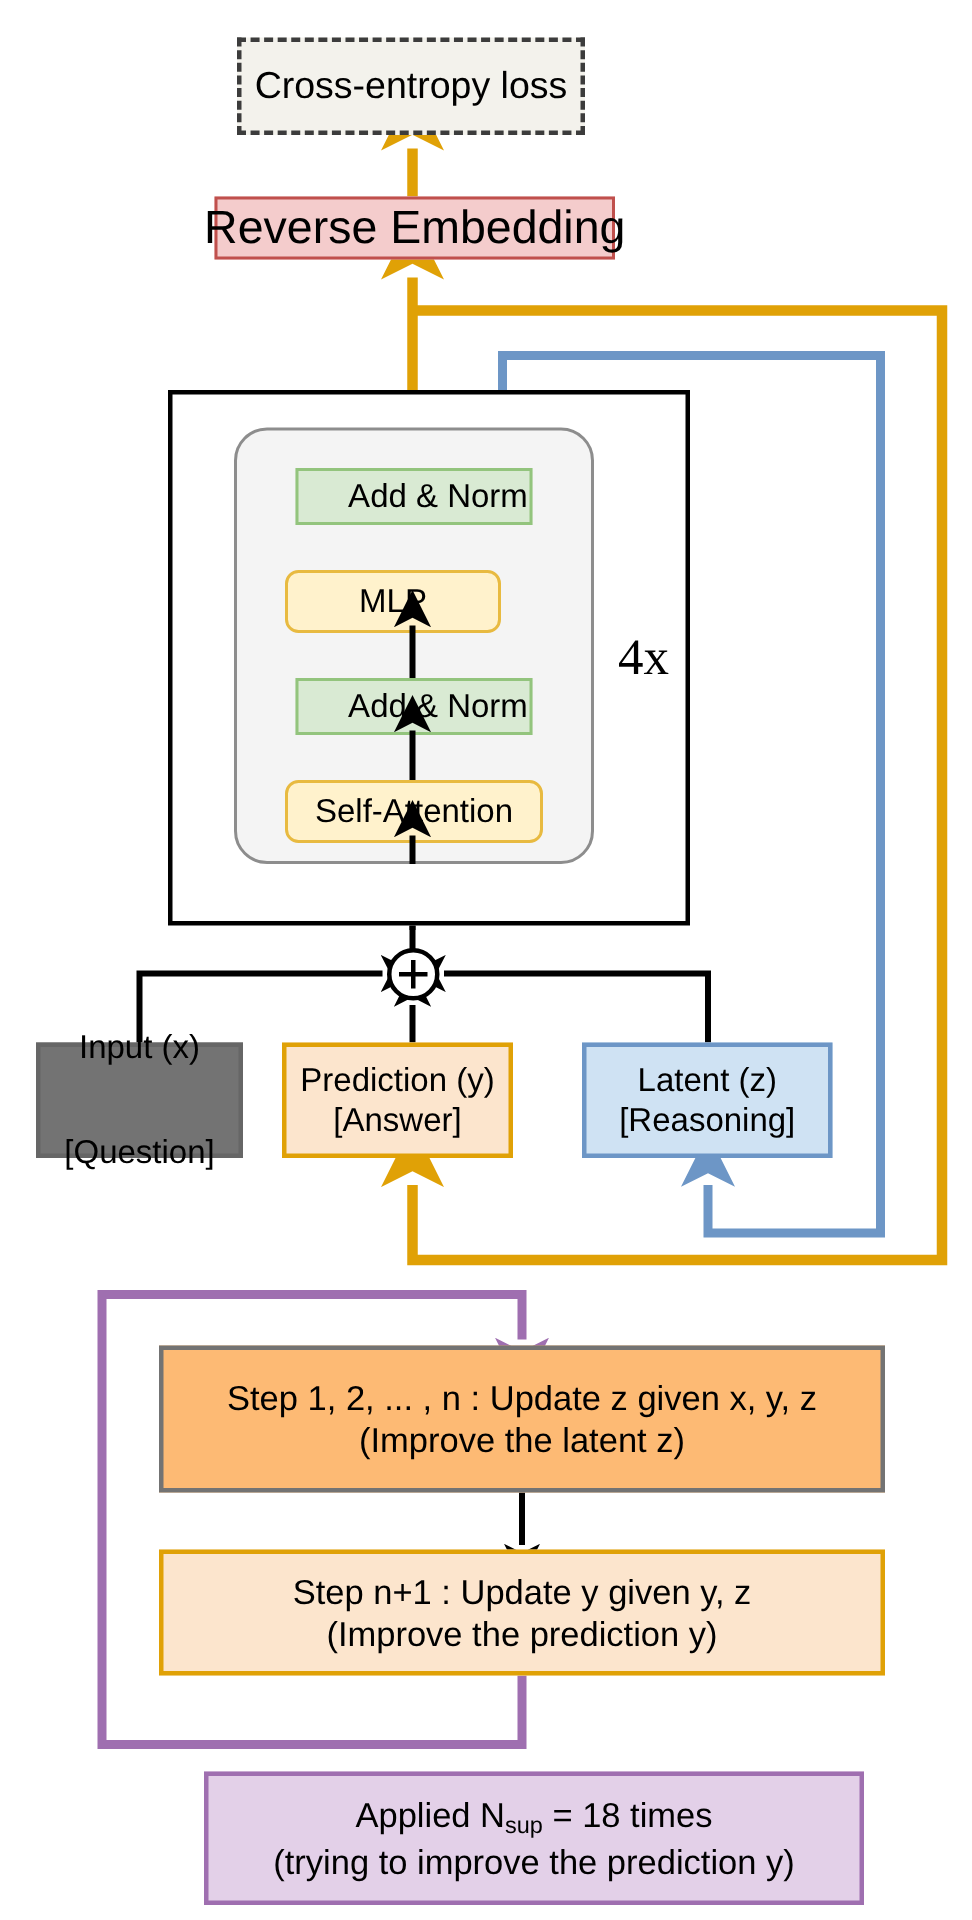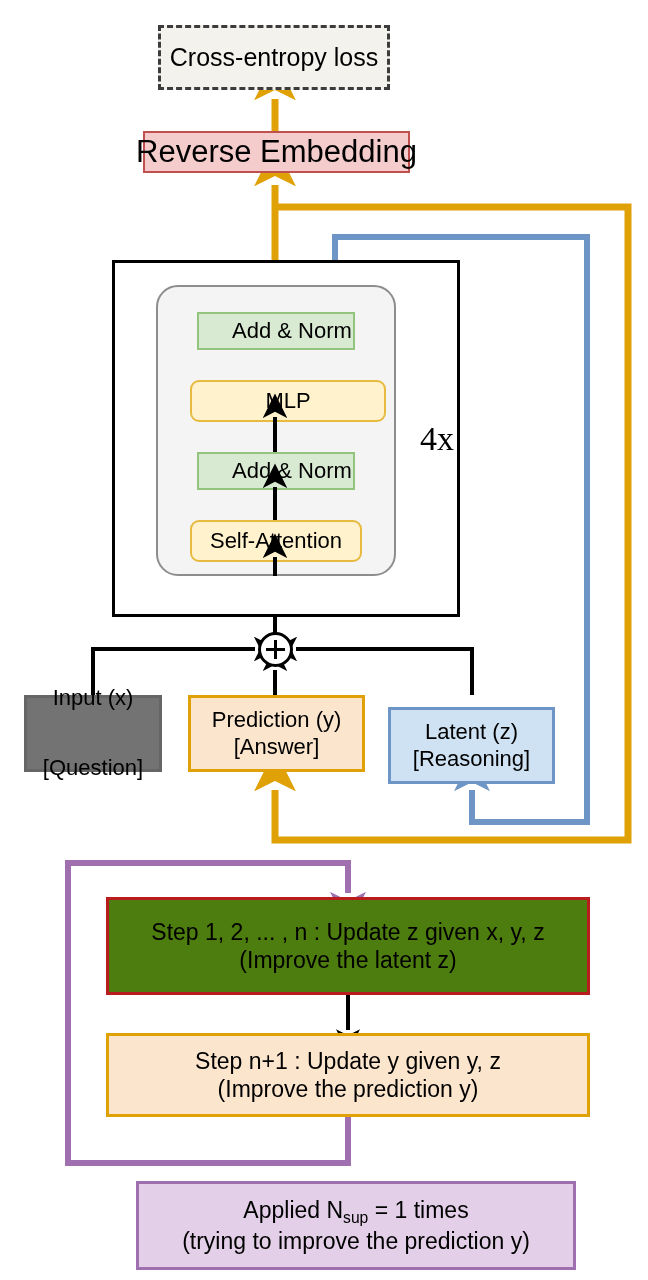--- a/index.html
+++ b/index.html
@@ -86,22 +86,22 @@
     background: #fce5cd;
     border: 3px solid #e0a106;
     font-size: 22px;
   }
   .blue-box {
     background: #cfe2f3;
     border: 3px solid #6d96c6;
     font-size: 22px;
   }
   .step-blue {
-    background: #4d7c0f;
-    border: 3px solid #b91c1c;
+    background: #fdba74;
+    border: 3px solid #737373;
     font-size: 23px;
   }
   .step-orange {
     background: #fce5cd;
     border: 3px solid #e0a106;
     font-size: 23px;
   }
   .purple-box {
     background: #e3d0e8;
     border: 3px solid #9f6fb0;
@@ -195,29 +195,29 @@
   <div class="node loss-box" style="left:158px; top:25px; width:232px; height:65px;">
     <span class="ln">Cross-entropy loss</span>
   </div>
 
   <div class="node revemb-box" style="left:143px; top:131px; width:267px; height:42px;">
     <span class="ln">Reverse Embedding</span>
   </div>
 
   <div class="node outer-block" style="left:112px; top:260px; width:348px; height:357px;"></div>
 
-  <div class="x4-label" style="position:absolute; left:404px; top:420px; width:50px; text-align:right;">4x</div>
+  <div class="x4-label" style="position:absolute; left:404px; top:420px; width:50px; text-align:center;">4x</div>
 
   <div class="node inner-round" style="left:156px; top:285px; width:240px; height:291px;"></div>
 
   <div class="node green-box" style="left:197px; top:312px; width:158px; height:38px;">
     <span class="ln">Add &amp; Norm</span>
   </div>
 
-  <div class="node yellow-box" style="left:190px; top:380px; width:196px; height:42px;">
+  <div class="node yellow-box" style="left:190px; top:380px; width:144px; height:42px;">
     <span class="ln">MLP</span>
   </div>
 
   <div class="node green-box" style="left:197px; top:452px; width:158px; height:38px;">
     <span class="ln">Add &amp; Norm</span>
   </div>
 
   <div class="node yellow-box" style="left:190px; top:520px; width:172px; height:42px;">
     <span class="ln">Self-Attention</span>
   </div>
@@ -228,40 +228,40 @@
     <line x1="119" y1="291" x2="119" y2="272" stroke="#000" stroke-width="4" marker-end="url(#arrow-black-sm)"></line>
   </svg>
 
   <div class="sum-node" style="left:258px; top:632px; width:35px; height:35px;"></div>
 
   <div class="node grey-box" style="left:24px; top:695px; width:138px; height:77px;">
     <span class="ln">Input (x)</span>
     <span class="ln">[Question]</span>
   </div>
 
-  <div class="node orange-box" style="left:188px; top:695px; width:177px; height:77px;">
+  <div class="node orange-box" style="left:188px; top:695px; width:154px; height:77px;">
     <span class="ln">Prediction (y)</span>
     <span class="ln">[Answer]</span>
   </div>
 
-  <div class="node blue-box" style="left:388px; top:695px; width:167px; height:77px;margin-top:12px;">
+  <div class="node blue-box" style="left:388px; top:695px; width:167px; height:77px;">
     <span class="ln">Latent (z)</span>
     <span class="ln">[Reasoning]</span>
   </div>
 
   <div class="node step-blue" style="left:106px; top:897px; width:484px; height:98px;">
     <span class="ln">Step 1, 2, ... , n : Update z given x, y, z</span>
     <span class="ln">(Improve the latent z)</span>
   </div>
 
   <div class="node step-orange" style="left:106px; top:1033px; width:484px; height:84px;justify-content:center;">
     <span class="ln">Step n+1 : Update y given y, z</span>
     <span class="ln">(Improve the prediction y)</span>
   </div>
 
   <div class="node purple-box" style="left:136px; top:1181px; width:440px; height:89px;">
     <span class="ln">
-      <span>Applied N</span><sub>sup</sub><span> = 1 times</span>
+      <span>Applied N</span><sub>sup</sub><span> = 18 times</span>
     </span>
     <span class="ln">(trying to improve the prediction y)</span>
   </div>
 
 </div>
 
 </body></html>

